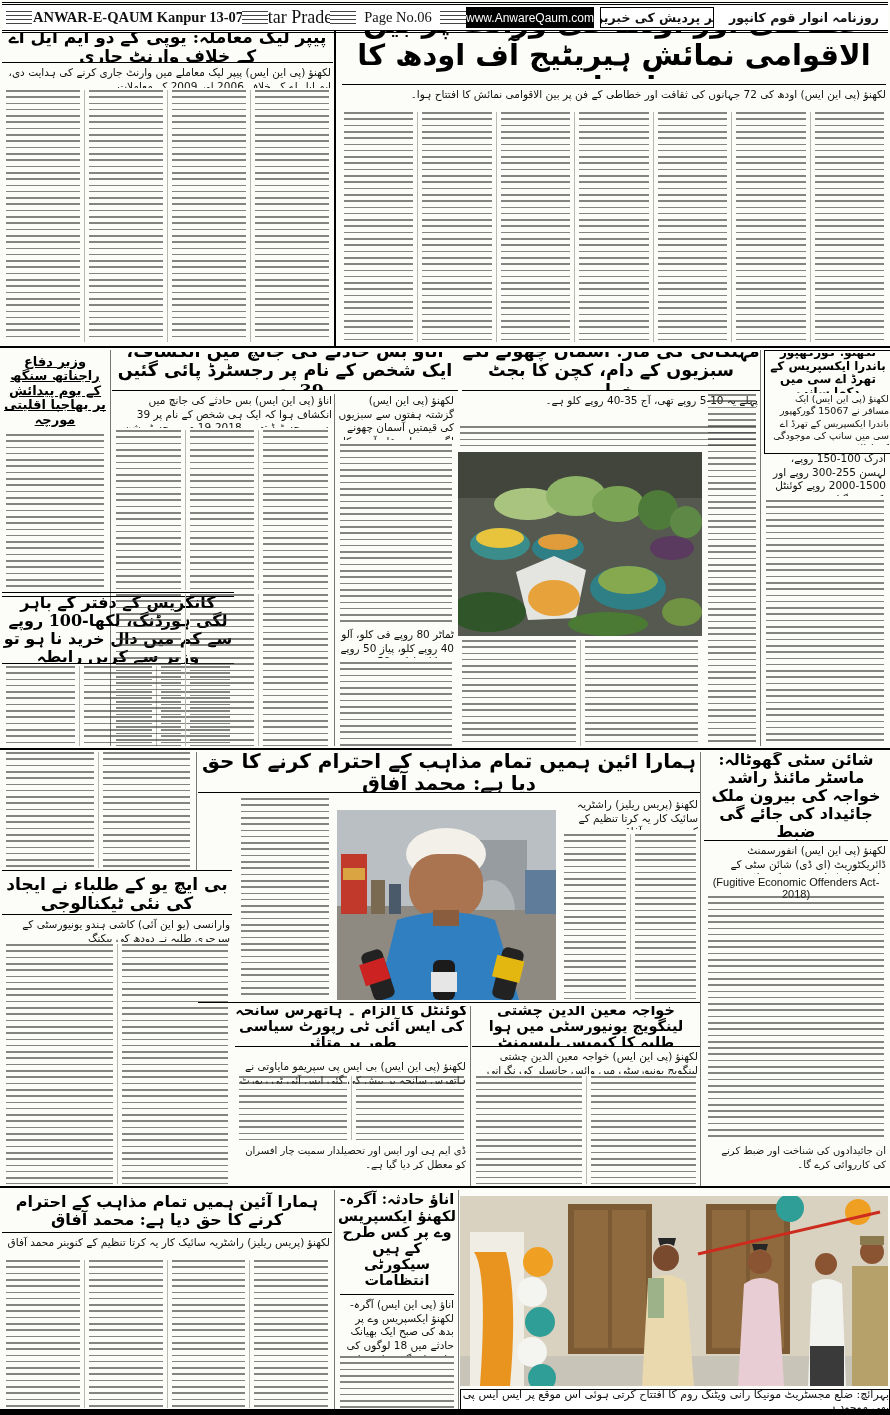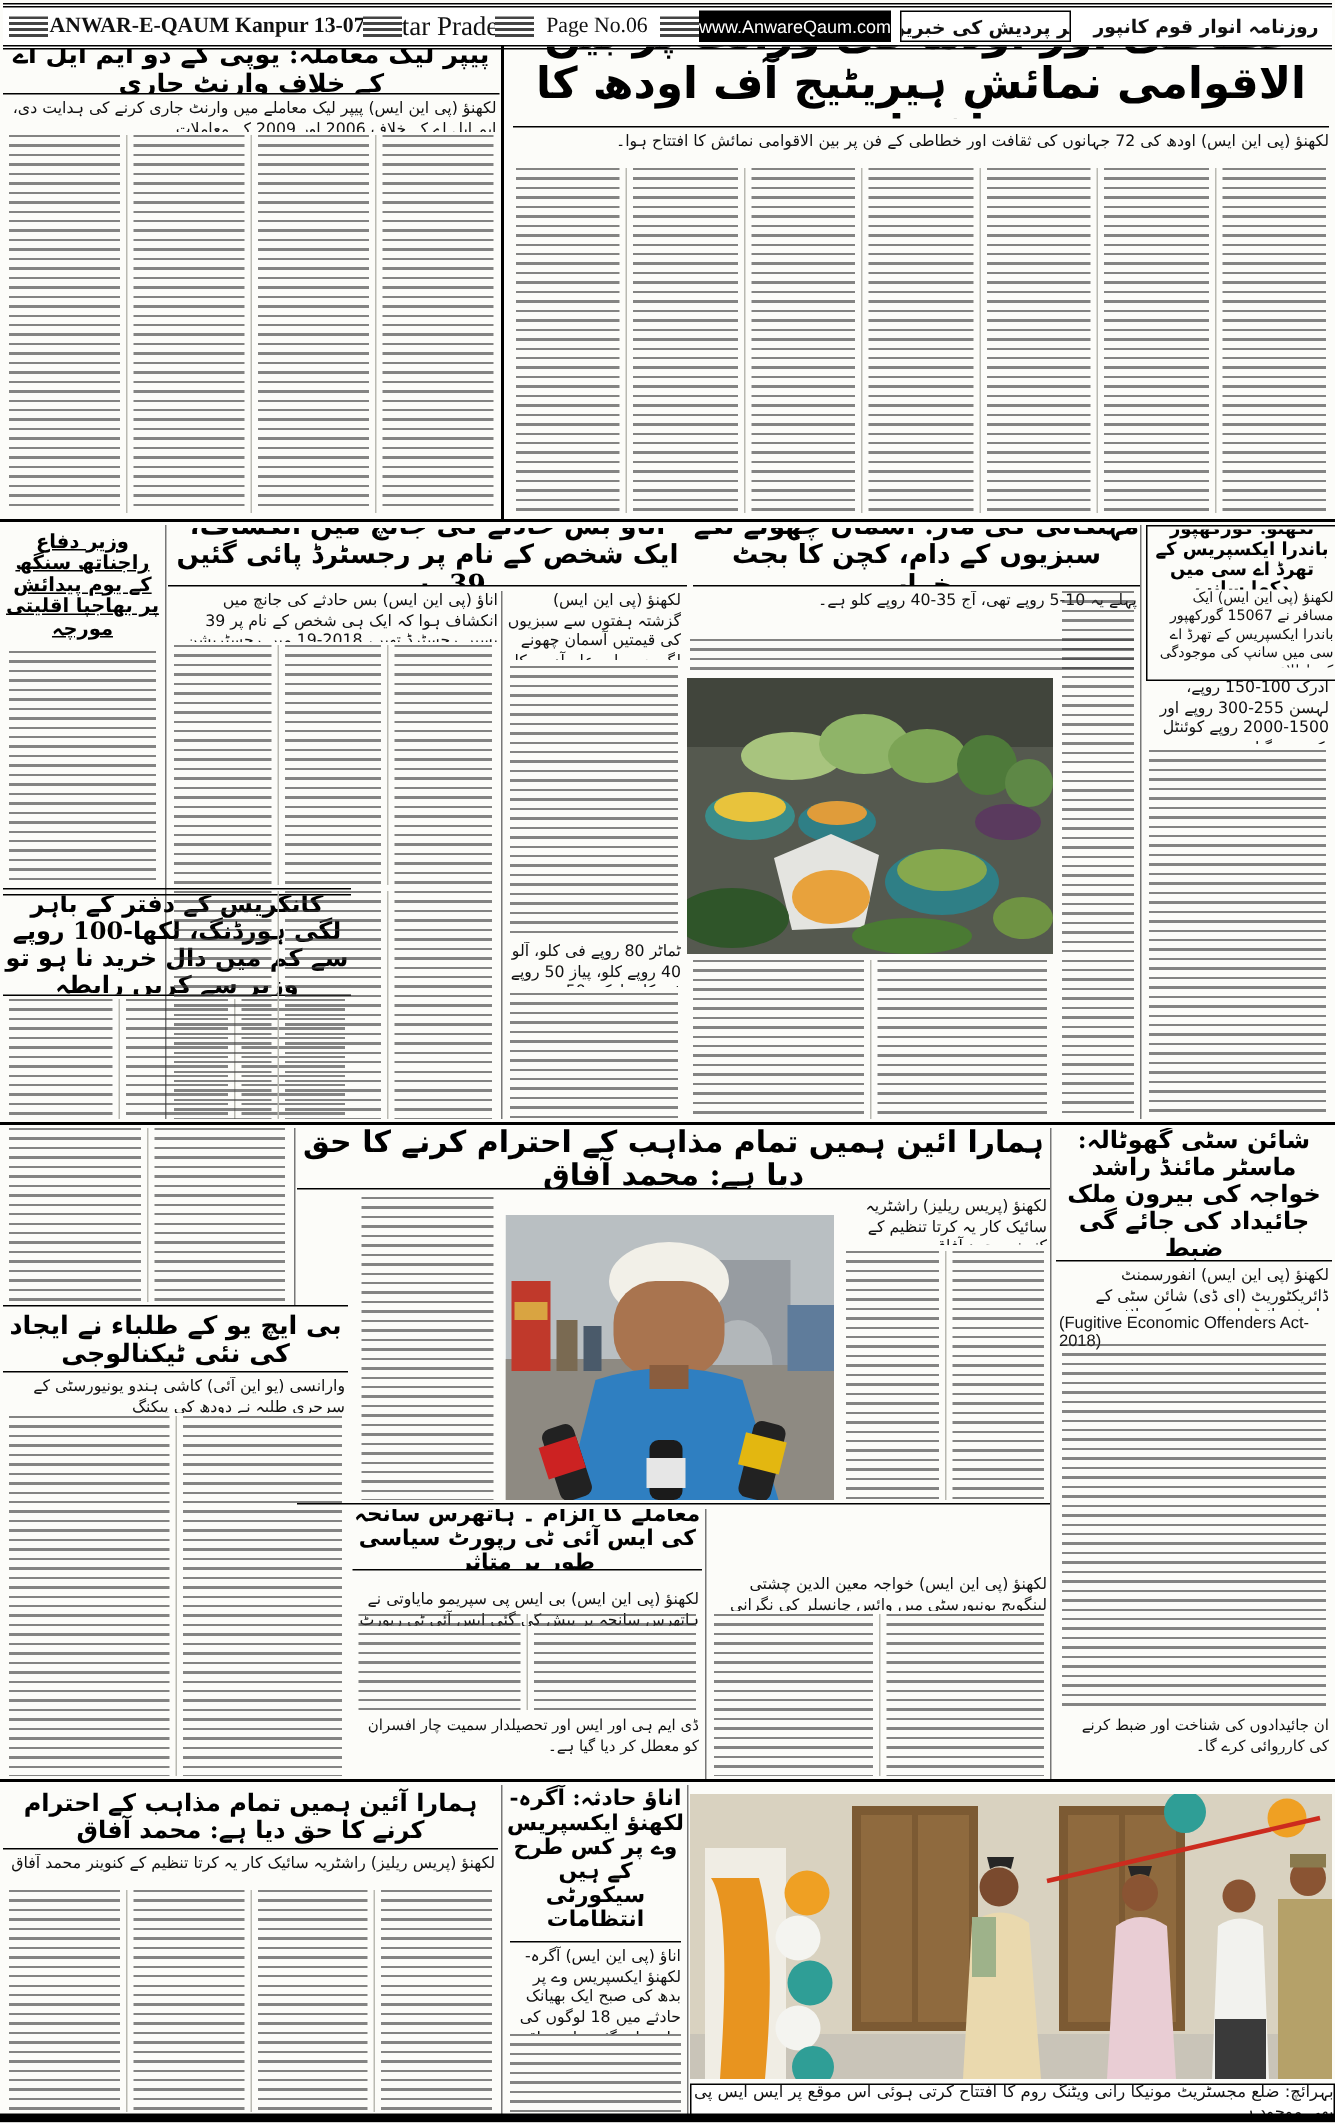--- a/index.html
+++ b/index.html
@@ -254,36 +254,37 @@
       </div>
       <div class="col">
         <div class="fill" style="height: 100%;"></div>
       </div>
     </div>
   <div class="vr" style="left:196px;top:752px;height:118px;width:1px;background:#777;"></div>
 
   <div class="vr" style="left:700px;top:752px;height:434px;width:1px;background:#777;"></div>
   <div class="abs hl rule-b" style="left:704px;top:752px;width:184px;height:88px;font-size:16px;white-space:normal;">شائن سٹی گھوٹالہ: ماسٹر مائنڈ راشد خواجہ کی بیرون ملک جائیداد کی جائے گی ضبط</div>
   <div class="abs lede" style="left:706px;top:844px;width:180px;height:30px;">لکھنؤ (پی این ایس) انفورسمنٹ ڈائریکٹوریٹ (ای ڈی) شائن سٹی کے ماسٹر مائنڈ راشد نسیم کے خلاف</div>
-  <div class="abs" style="left:706px;top:876px;width:180px;height:16px;font-family:'Liberation Sans',sans-serif;font-size:11px;text-align:left;">(Fugitive Economic Offenders Act-2018)</div>
+  <div class="abs" style="left:706px;top:876px;width:180px;height:16px;font-family:'Liberation Sans',sans-serif;font-size:11px;text-align:center;">(Fugitive Economic Offenders Act-2018)</div>
   <div class="abs fill" style="left:708px;top:896px;width:176px;height:244px;"></div>
   <div class="abs smallnote" style="left:706px;top:1144px;width:180px;height:40px;">ان جائیدادوں کی شناخت اور ضبط کرنے کی کارروائی کرے گا۔</div>
 
   <div class="hr" style="left:198px;top:1002px;width:502px;height:1px;"></div>
+  <div class="abs hl rule-b" style="left:472px;top:1006px;width:228px;height:40px;font-size:14.5px;white-space:normal;">خواجہ معین الدین چشتی لینگویج یونیورسٹی میں ہوا طلبہ کا کیمپس پلیسمنٹ</div>
   <div class="abs lede" style="left:474px;top:1050px;width:224px;height:24px;">لکھنؤ (پی این ایس) خواجہ معین الدین چشتی لینگویج یونیورسٹی میں وائس چانسلر کی نگرانی میں</div>
   <div class="abs cols" style="left:472px;top:1076px;width:228px;height:108px;">
       <div class="col">
         <div class="fill" style="height: 100%;"></div>
       </div>
       <div class="col">
         <div class="fill" style="height: 100%;"></div>
       </div>
     </div>
 
-  <div class="abs hl rule-b" style="left:235px;top:1006px;width:233px;height:40px;font-size:14.5px;white-space:normal;">معاملے کا الزام ۔ ہاتھرس سانحہ کی ایس آئی ٹی رپورٹ سیاسی طور پر متاثر</div>
+  <div class="abs hl rule-b" style="left:235px;top:1006px;width:233px;height:40px;font-size:14.5px;white-space:normal;">کوئنٹل کا الزام ۔ ہاتھرس سانحہ کی ایس آئی ٹی رپورٹ سیاسی طور پر متاثر</div>
   <div class="abs lede" style="left:237px;top:1050px;width:229px;height:24px;margin-top:10px;">لکھنؤ (پی این ایس) بی ایس پی سپریمو مایاوتی نے ہاتھرس سانحہ پر پیش کی گئی ایس آئی ٹی رپورٹ</div>
   <div class="abs cols" style="left:235px;top:1076px;width:233px;height:64px;">
       <div class="col">
         <div class="fill" style="height: 100%;"></div>
       </div>
       <div class="col">
         <div class="fill" style="height: 100%;"></div>
       </div>
     </div>
   <div class="abs smallnote" style="left:237px;top:1144px;width:229px;height:40px;">ڈی ایم ہی اور ایس اور تحصیلدار سمیت چار افسران کو معطل کر دیا گیا ہے۔</div>

